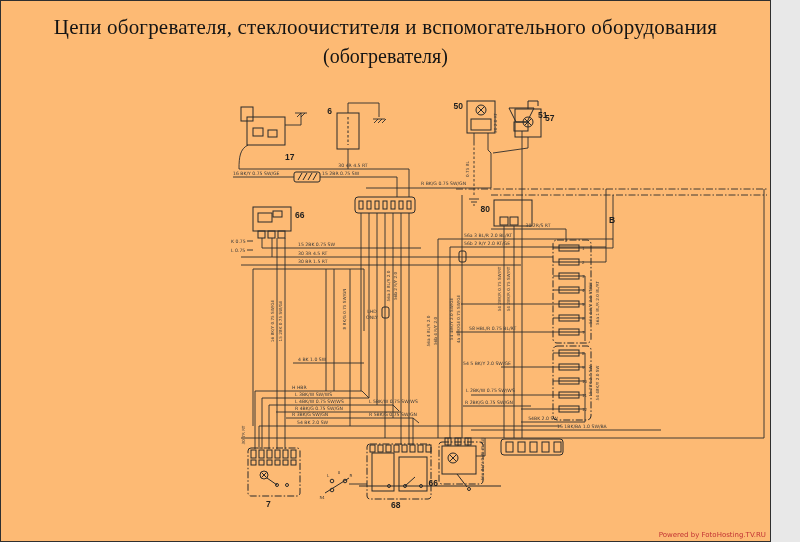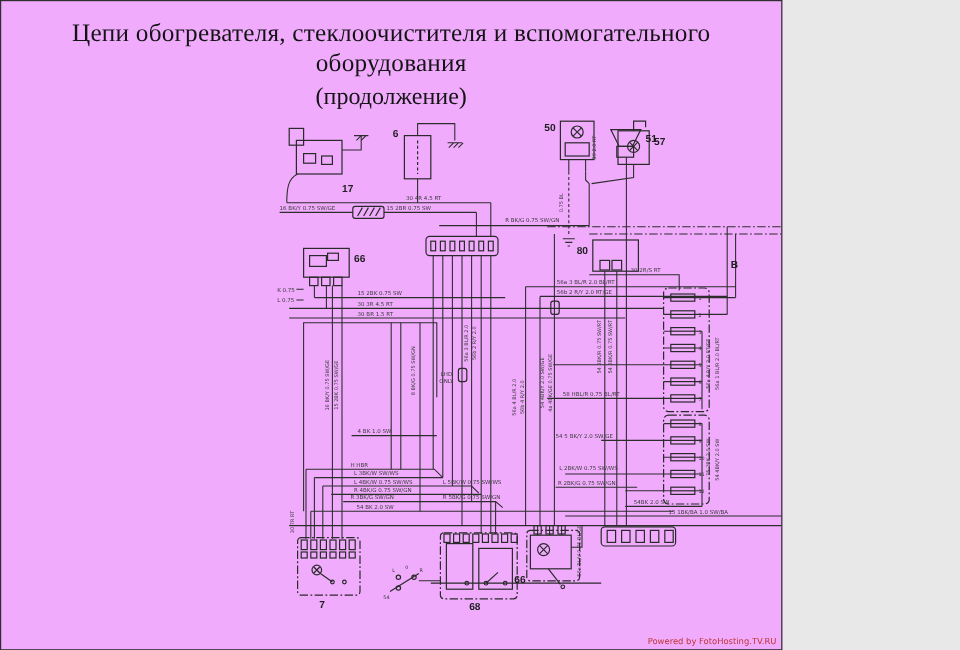--- a/index.html
+++ b/index.html
@@ -1,16 +1,16 @@
 <!DOCTYPE html>
 <html><head>
 <meta charset="utf-8">
 <style>
   html,body{margin:0;padding:0;background:#e8e8e8;}
-  .page{position:relative;width:652px;height:542px;background:#f0abfc;border:1px solid #2f2f2f;
+  .page{position:relative;width:771px;height:542px;background:#fdba74;border:1px solid #2f2f2f;
         box-sizing:border-box;overflow:hidden;font-family:"Liberation Sans",sans-serif;}
   .title{position:absolute;top:14px;left:0;right:0;text-align:center;
          font-family:"Liberation Serif",serif;color:#141414;}
   .title .l1{font-size:21px;letter-spacing:.2px;}
   .title .l2{font-size:20px;margin-top:5px;}
   .diagram{position:absolute;left:0;top:0;width:800px;height:542px;}
   .watermark{position:absolute;right:4px;bottom:2px;font:7px "DejaVu Sans",sans-serif;color:#c23434;text-align:right;}
   
   .w path,.w line,.w polyline{stroke:#2d2d2d;stroke-width:.9;fill:none;}
   .dd{stroke-dasharray:7 2 1.5 2;}
@@ -26,21 +26,21 @@
   .fn{font:4px "DejaVu Sans",sans-serif;fill:#333;}
   .sw{font:4px "DejaVu Sans",sans-serif;fill:#333;text-anchor:middle;}
 </style>
 </head>
 <body>
 
 <div class="page">
 
   <div class="title">
     <div class="l1">Цепи обогревателя, стеклоочистителя и вспомогательного оборудования</div>
-    <div class="l2">(продолжение)</div>
+    <div class="l2">(обогревателя)</div>
   </div>
 
   <svg class="diagram" viewBox="0 0 800 542">
 
     <g class="w">
 
       <path d="M247,144 C239,148 238,156 238,168"></path>
       <path d="M238,168H408"></path>
       <path d="M232,176H293 M319,176H396"></path>
       <path d="M365,187H490"></path>

